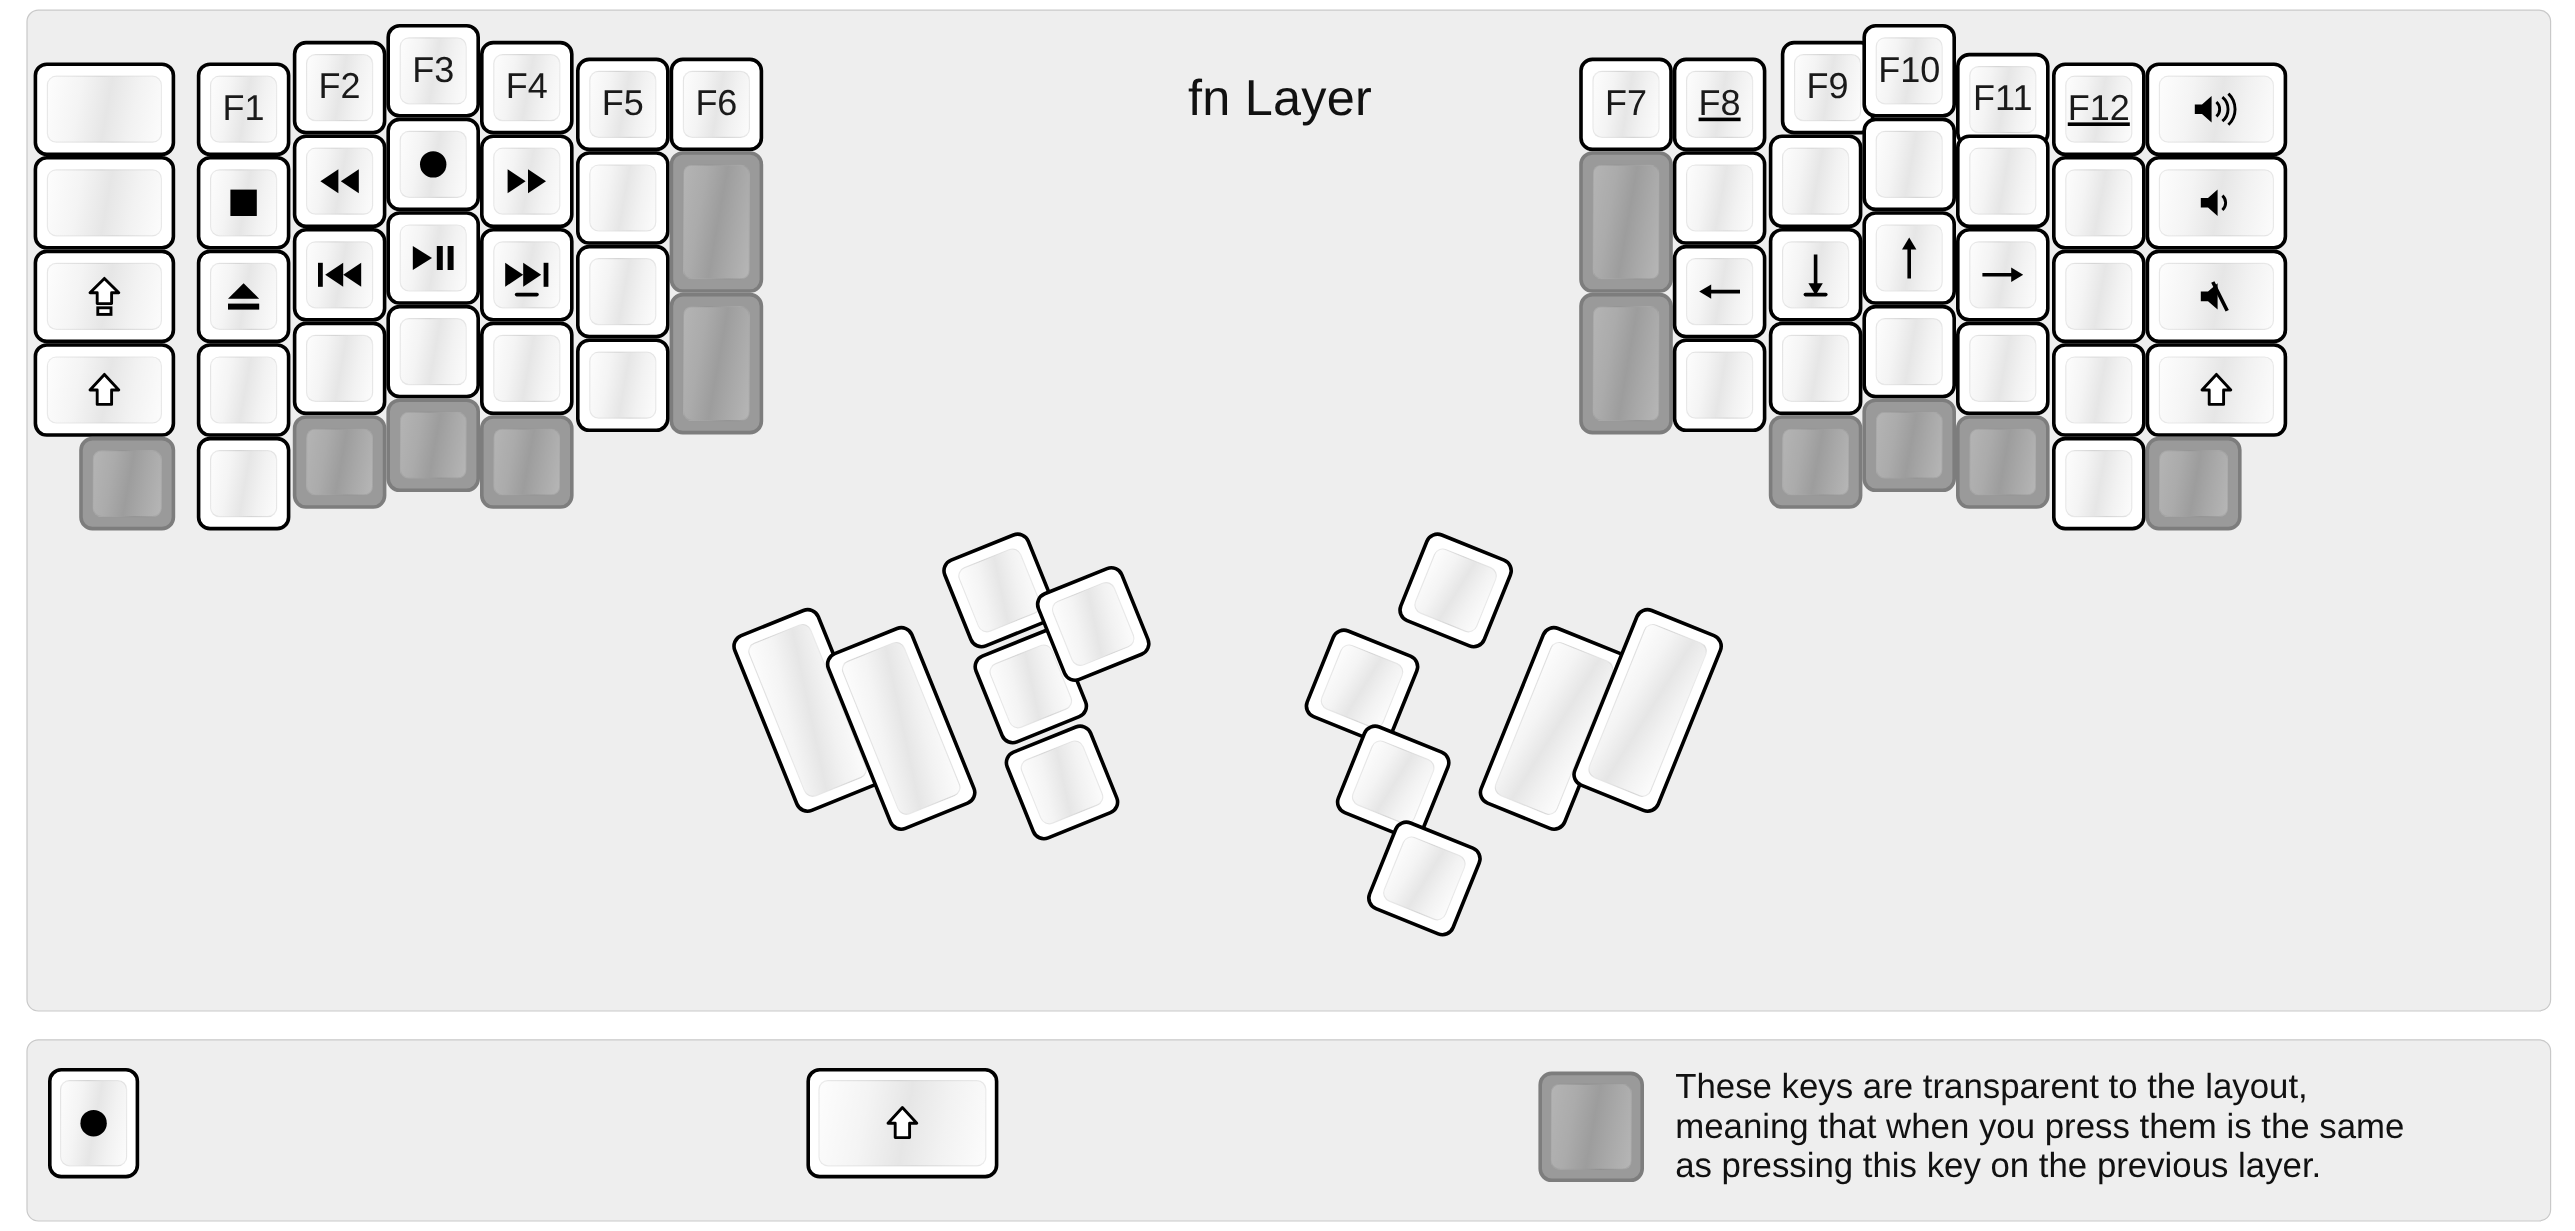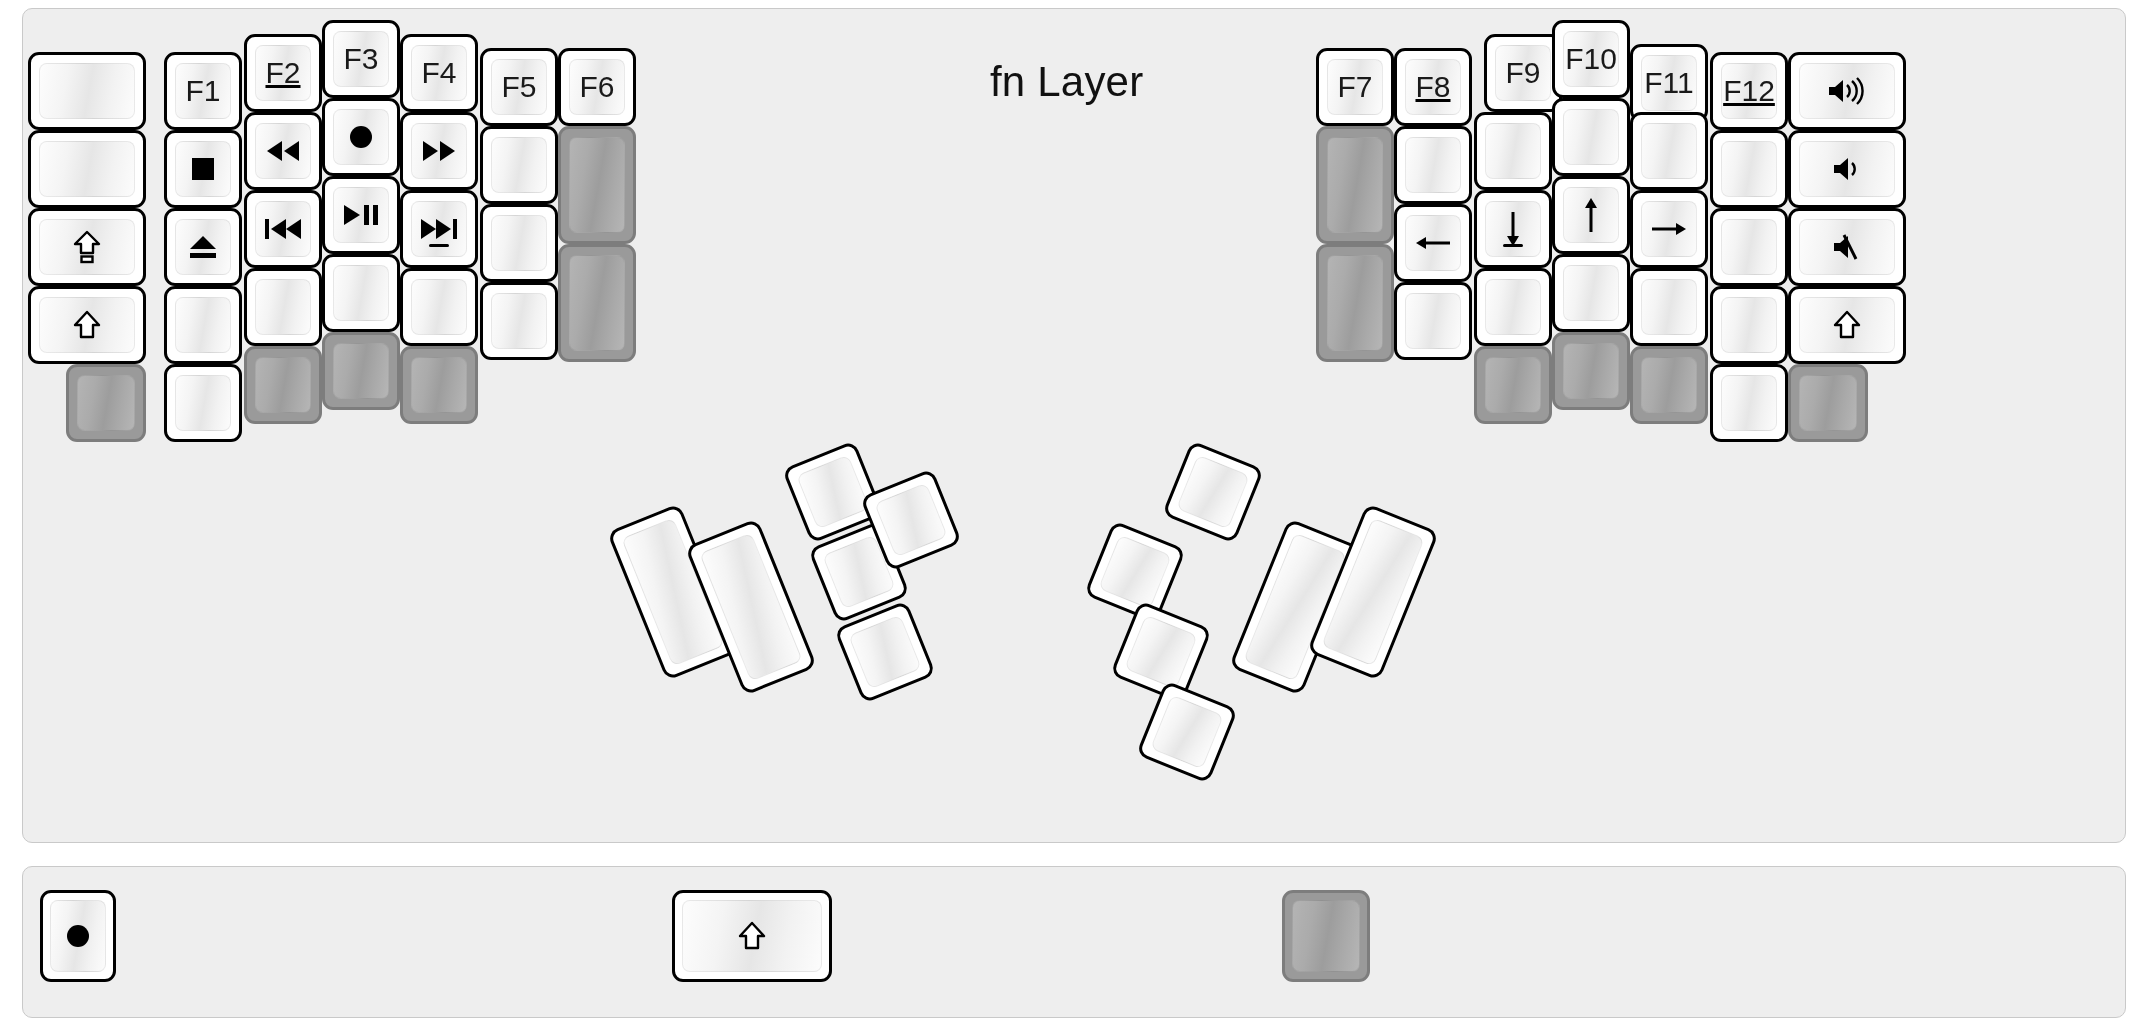--- a/index.html
+++ b/index.html
@@ -143,21 +143,21 @@
 
   <div id="left-half" style="position:absolute;left:28px;top:18px;">
       <div class="key" style="left: 0px; top: 34px; width: 118px; height: 78px;">
         <div class="cap"></div>
       </div>
       <div class="key" style="left: 136px; top: 34px; width: 78px; height: 78px;">
         <div class="cap">
           <span class="legendtext">F1</span>
         </div>
       </div>
-      <div class="key" style="left: 216px; top: 16px; width: 78px; height: 78px; text-decoration: underline;">
+      <div class="key" style="left: 216px; top: 16px; width: 78px; height: 78px;">
         <div class="cap">
           <span class="legendtext">F2</span>
         </div>
       </div>
       <div class="key" style="left: 294px; top: 2px; width: 78px; height: 78px;">
         <div class="cap">
           <span class="legendtext">F3</span>
         </div>
       </div>
       <div class="key" style="left: 372px; top: 16px; width: 78px; height: 78px;">
@@ -512,16 +512,19 @@
             <svg class="glyph" width="28" height="30" viewBox="0 0 28 30">
               <path d="M14 2 L26 15 L20 15 L20 27 L8 27 L8 15 L2 15 Z" fill="#fff" stroke="#000" stroke-width="2.4" stroke-linejoin="round"></path>
             </svg>
           </div>
         </div>
       </div>
       <div class="legend-item" style="left: 1282px; top: 890px;">
         <div class="legend-key trans" style="width: 88px; height: 92px;">
           <div class="cap"></div>
         </div>
+        <div class="legend-desc">These keys are transparent to the layout,
+meaning that when you press them is the same
+as pressing this key on the previous layer.</div>
       </div>
     </div>
 
 </div>
 
 </body></html>

